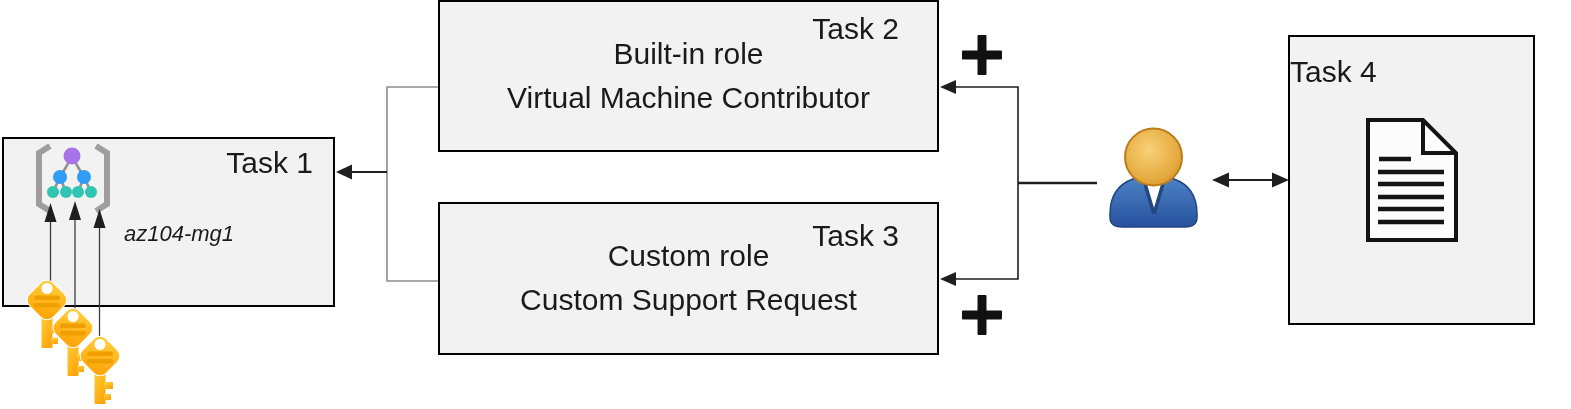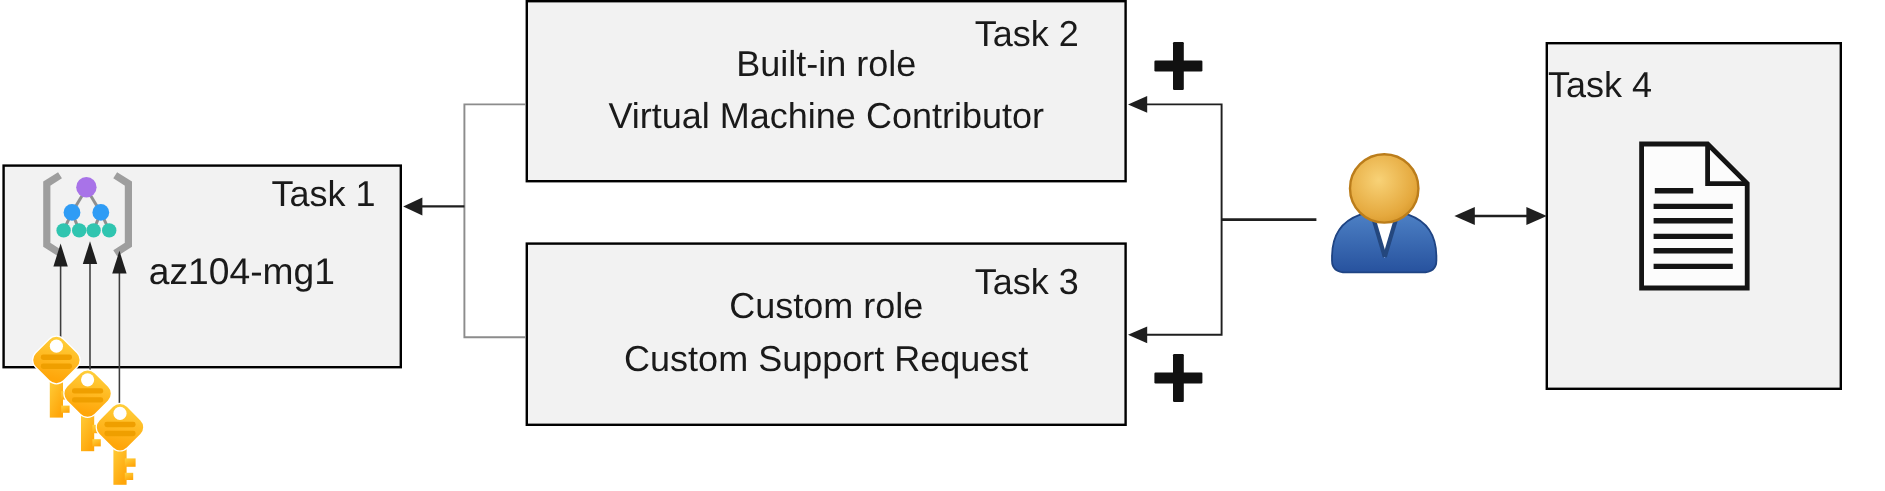--- a/index.html
+++ b/index.html
@@ -15,21 +15,21 @@
   .box{position:absolute;background:var(--box-fill);border:2.5px solid var(--box-border);}
   #task1-box{left:2px;top:94px;width:333px;height:170px;margin-top:43px;}
   #task2-box{left:438px;top:0;width:501px;height:152px;}
   #task3-box{left:438px;top:202px;width:501px;height:153px;}
   #task4-box{left:1288px;top:35px;width:247px;height:290px;}
   .corner-label{position:absolute;font-size:30px;white-space:nowrap;}
   #task1-box .corner-label{top:7px;right:20px;}
   #task2-box .corner-label{top:10px;right:38px;}
   #task3-box .corner-label{top:15px;right:38px;margin-left:32px;}
   .box-lines{position:absolute;top:30px;left:0;width:100%;text-align:center;font-size:30px;line-height:44px;}
-  #task1-name{position:absolute;left:120px;top:70px;font-size:31px;white-space:nowrap;}
+  #task1-name{position:absolute;left:120px;top:82px;font-size:22px;white-space:nowrap;font-style:italic;}
   #mg-icon{position:absolute;left:35px;top:139px;}
   #task4-label{position:absolute;top:18px;left:0;width:100%;text-align:left;font-size:30px;}
   #doc-icon{position:absolute;top:80px;left:50%;transform:translateX(-50%);}
   #task4-caption{position:absolute;top:220px;left:0;width:100%;text-align:center;font-size:30px;}
   #person-icon{position:absolute;left:1103px;top:120px;}
   #person-label{position:absolute;left:1068px;top:243px;width:172px;text-align:center;font-size:30px;line-height:41px;}
   .plus{position:absolute;}
   #plus-top{left:960px;top:33px;}
   #plus-bottom{left:960px;top:293px;}
   #connector-overlay{position:absolute;left:0;top:0;pointer-events:none;}

